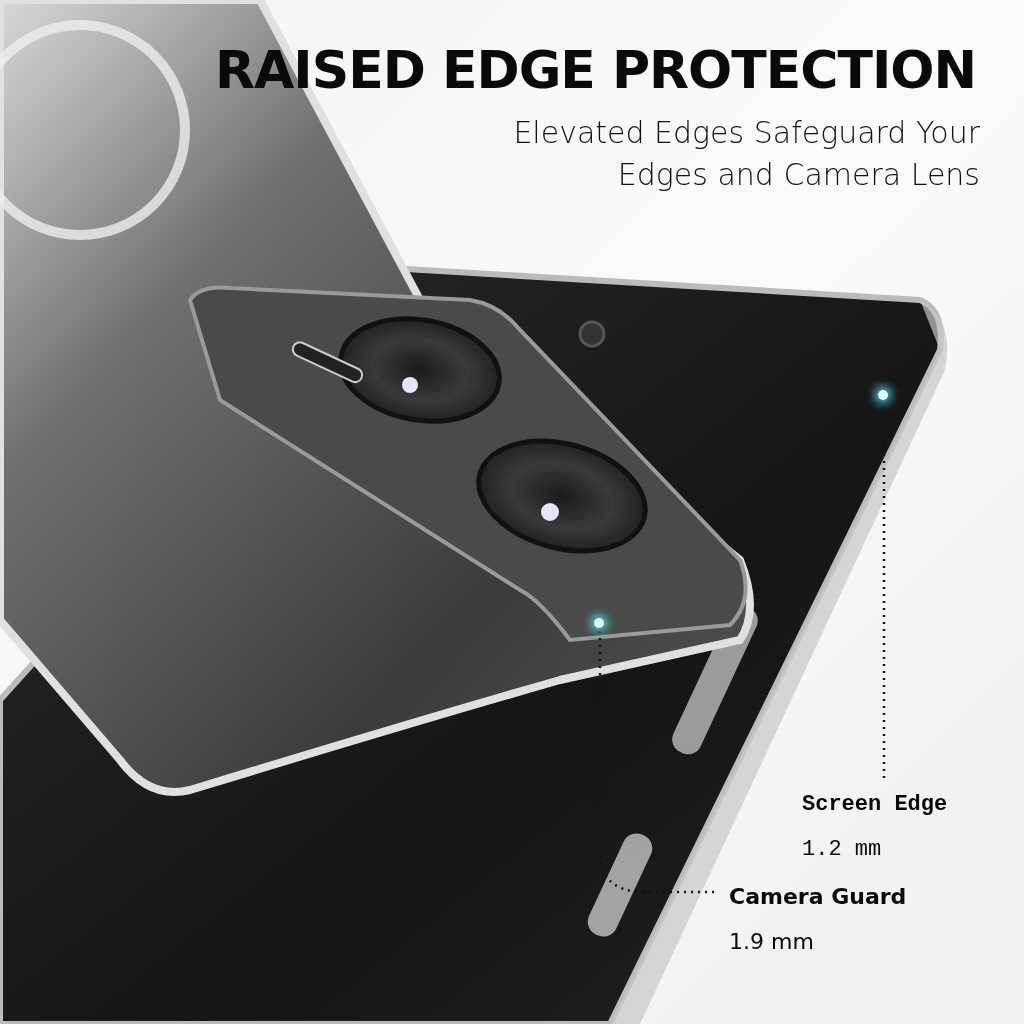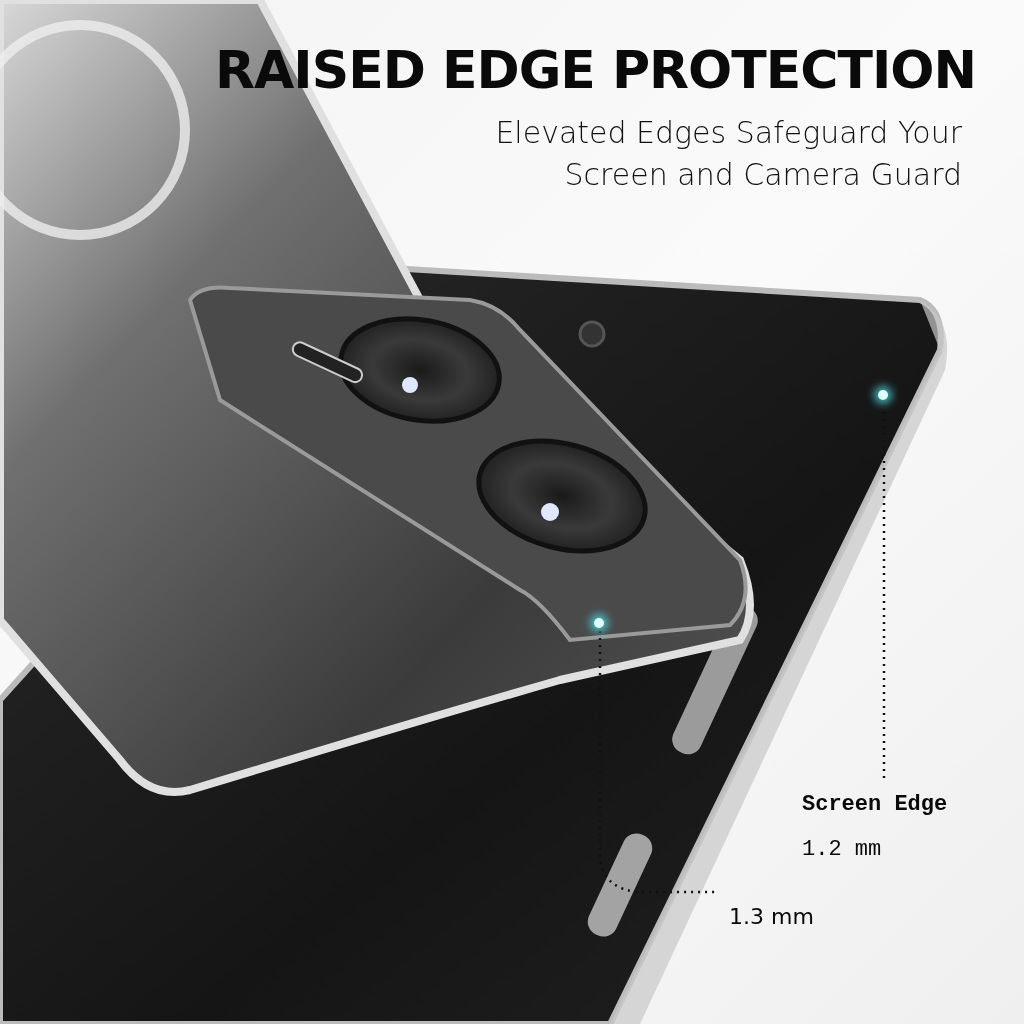--- a/index.html
+++ b/index.html
@@ -2,21 +2,21 @@
 <html><head>
 <meta charset="utf-8">
 <style>
   html,body{margin:0;padding:0;}
   body{width:1024px;height:1024px;overflow:hidden;position:relative;
     background:linear-gradient(135deg,#f4f4f4 0%,#fafafa 50%,#efefef 100%);
     font-family:"Liberation Sans",sans-serif;}
   .scene{position:absolute;inset:0;}
   .headline{position:absolute;right:48px;top:40px;font-family:"DejaVu Sans",sans-serif;
     font-weight:900;font-size:52px;letter-spacing:-1px;color:#0a0a0a;text-align:right;white-space:nowrap;}
-  .sub{position:absolute;right:62px;top:112px;text-align:right;font-family:"DejaVu Sans",sans-serif;
+  .sub{position:absolute;right:44px;top:112px;text-align:right;font-family:"DejaVu Sans",sans-serif;
     font-size:30px;line-height:42px;color:#111;font-weight:300;}
   .label{position:absolute;font-family:"DejaVu Sans",sans-serif;color:#0a0a0a;}
   .label .t{font-weight:bold;font-size:22px;}
   .label .v{font-size:22px;margin-top:20px;}
   .dot{position:absolute;width:10px;height:10px;border-radius:50%;
     background:#dff;box-shadow:0 0 8px 4px rgba(80,220,230,.8);}
 </style>
 </head>
 <body>
 
@@ -60,22 +60,23 @@
   <line x1="884" y1="398" x2="884" y2="782" stroke="#111" stroke-width="2.5" stroke-dasharray="2 5"></line>
   <path d="M600 624 L600 860 Q605 890 640 892 L715 892" fill="none" stroke="#111" stroke-width="2.5" stroke-dasharray="2 5"></path>
 </svg>
 
 <div class="dot" style="left:878px;top:390px;"></div>
 <div class="dot" style="left:594px;top:618px;"></div>
 
 <div class="headline">RAISED EDGE PROTECTION</div>
 <div class="sub">
   <div>Elevated Edges Safeguard Your</div>
-  <div>Screen and Camera Guard</div>
+  <div>Edges and Camera Lens</div>
 </div>
 
 <div class="label" style="left:802px;top:792px;font-family:Liberation Mono, monospace;">
   <div class="t">Screen Edge</div>
   <div class="v">1.2 mm</div>
 </div>
 <div class="label" style="left:729px;top:884px;">
-  <div class="v">1.3 mm</div>
+  <div class="t">Camera Guard</div>
+  <div class="v">1.9 mm</div>
 </div>
 
 </body></html>

